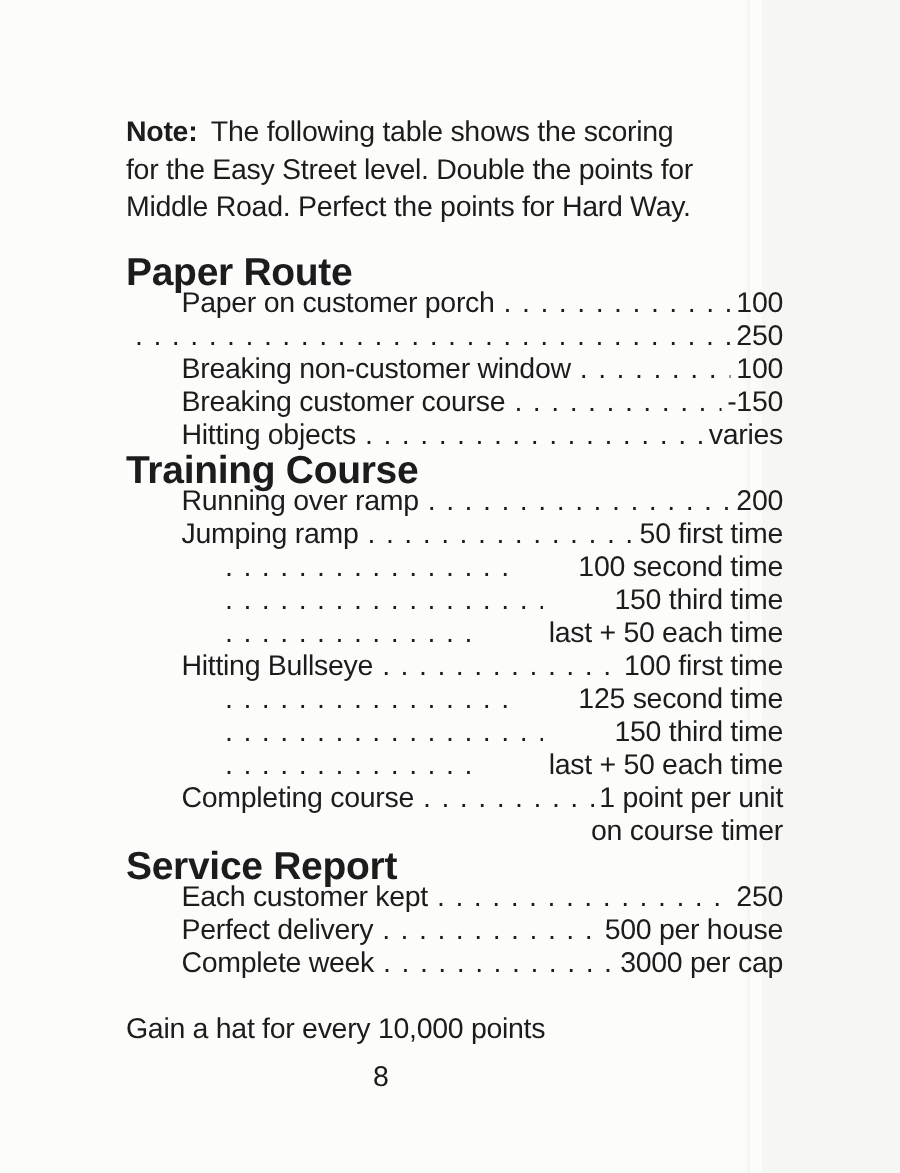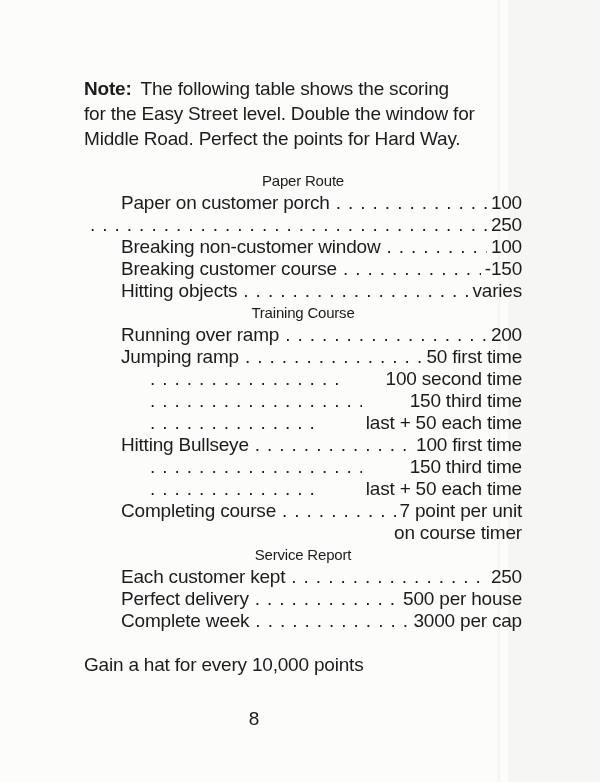--- a/index.html
+++ b/index.html
@@ -29,25 +29,24 @@
   .note{
     line-height:25px;
     margin-bottom:19px;
     white-space:nowrap;
   }
   .note .note-label{
     font-weight:bold;
     margin-right:9px;
   }
   .section-title{
-    font-weight:normal;
-    font-size:15px;
-    line-height:22px;
-    white-space:nowrap;
-    text-align:center;
+    font-weight:bold;
+    font-size:26px;
+    line-height:22px;
+    white-space:nowrap;
   }
   .row{
     display:flex;
     align-items:baseline;
     line-height:22px;
   }
   .row .label{
     white-space:nowrap;
     padding-left:37px;
   }
@@ -88,21 +87,21 @@
 </head>
 <body>
 
 <div class="page">
   <div class="page-edge"></div>
 
   <div class="content">
 
     <div class="note">
       <div><span class="note-label">Note:</span><span>The following table shows the scoring</span></div>
-      <div>for the Easy Street level. Double the window for</div>
+      <div>for the Easy Street level. Double the points for</div>
       <div>Middle Road. Perfect the points for Hard Way.</div>
     </div>
 
     <div class="section">
       <div class="section-title">Paper Route</div>
       <div class="row">
         <span class="label">Paper on customer porch</span>
         <span class="leader"></span>
         <span class="value">100</span>
       </div>
@@ -151,30 +150,34 @@
         <span class="leader"></span>
         <span class="value">last + 50 each time</span>
       </div>
       <div class="row">
         <span class="label">Hitting Bullseye</span>
         <span class="leader"></span>
         <span class="value">100 first time</span>
       </div>
       <div class="row cont">
         <span class="leader"></span>
+        <span class="value">125 second time</span>
+      </div>
+      <div class="row cont">
+        <span class="leader"></span>
         <span class="value">150 third time</span>
       </div>
       <div class="row cont">
         <span class="leader"></span>
         <span class="value">last + 50 each time</span>
       </div>
       <div class="row">
         <span class="label">Completing course</span>
         <span class="leader"></span>
-        <span class="value">7 point per unit</span>
+        <span class="value">1 point per unit</span>
       </div>
       <div class="row cont no-dots">
         <span class="leader"></span>
         <span class="value">on course timer</span>
       </div>
     </div>
 
     <div class="section">
       <div class="section-title">Service Report</div>
       <div class="row">

